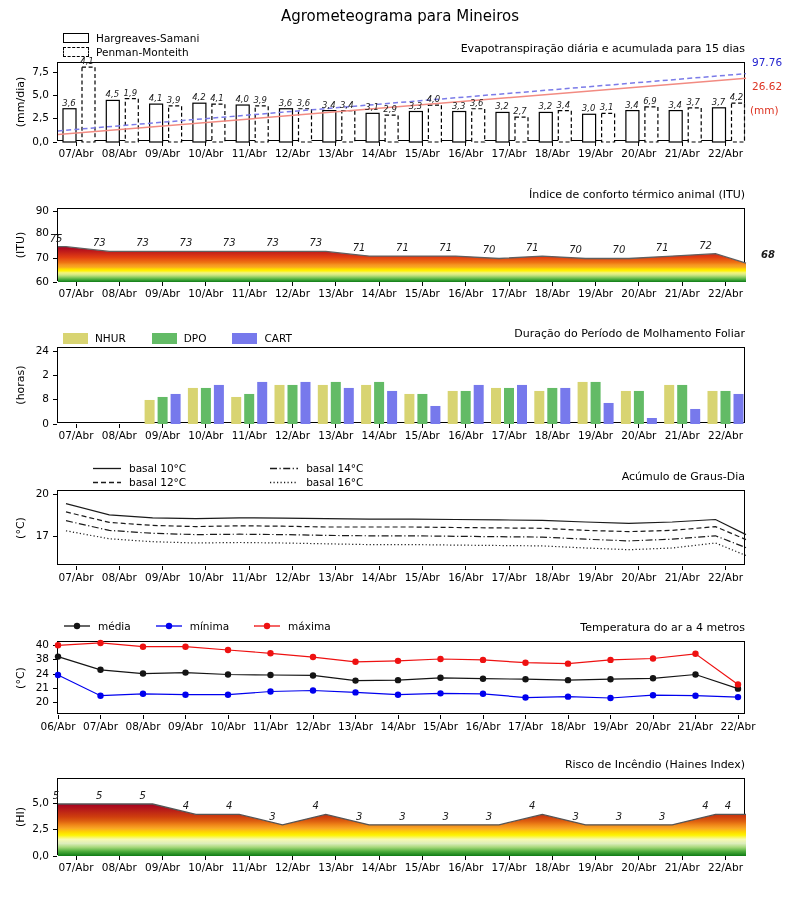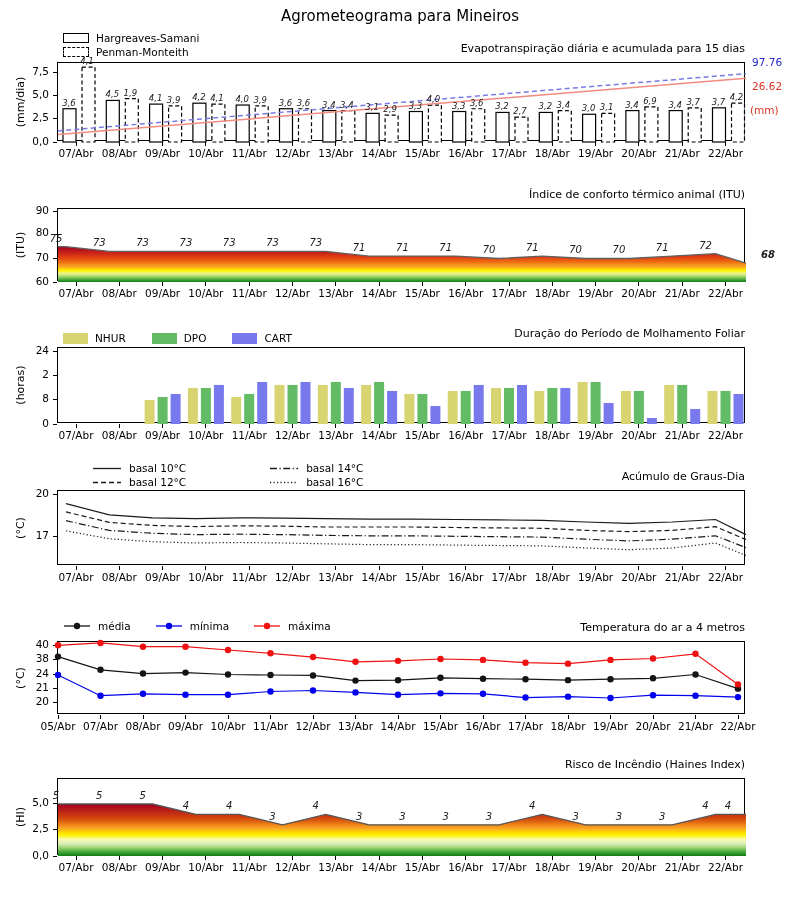--- a/index.html
+++ b/index.html
@@ -452,21 +452,21 @@
         <div class="ticklabel" style="left: -51px; top: 52.7839px; width: 42px; text-align: right;">20</div>
         <div class="tickmark" style="left: -5px; top: 45.6548px; width: 4px; height: 1px;"></div>
         <div class="ticklabel" style="left: -51px; top: 38.6548px; width: 42px; text-align: right;">21</div>
         <div class="tickmark" style="left: -5px; top: 31.5258px; width: 4px; height: 1px;"></div>
         <div class="ticklabel" style="left: -51px; top: 24.5258px; width: 42px; text-align: right;">24</div>
         <div class="tickmark" style="left: -5px; top: 17.3968px; width: 4px; height: 1px;"></div>
         <div class="ticklabel" style="left: -51px; top: 10.3968px; width: 42px; text-align: right;">38</div>
         <div class="tickmark" style="left: -5px; top: 3.26774px; width: 4px; height: 1px;"></div>
         <div class="ticklabel" style="left: -51px; top: -3.73226px; width: 42px; text-align: right;">40</div>
         <div class="tickmark" style="left: -0.5px; top: 73px; width: 1px; height: 4px;"></div>
-        <div class="ticklabel" style="left: -30px; top: 78px; width: 60px; text-align: center;">05/Abr</div>
+        <div class="ticklabel" style="left: -30px; top: 78px; width: 60px; text-align: center;">06/Abr</div>
         <div class="tickmark" style="left: 42px; top: 73px; width: 1px; height: 4px;"></div>
         <div class="ticklabel" style="left: 12.5px; top: 78px; width: 60px; text-align: center;">07/Abr</div>
         <div class="tickmark" style="left: 84.5px; top: 73px; width: 1px; height: 4px;"></div>
         <div class="ticklabel" style="left: 55px; top: 78px; width: 60px; text-align: center;">08/Abr</div>
         <div class="tickmark" style="left: 127px; top: 73px; width: 1px; height: 4px;"></div>
         <div class="ticklabel" style="left: 97.5px; top: 78px; width: 60px; text-align: center;">09/Abr</div>
         <div class="tickmark" style="left: 169.5px; top: 73px; width: 1px; height: 4px;"></div>
         <div class="ticklabel" style="left: 140px; top: 78px; width: 60px; text-align: center;">10/Abr</div>
         <div class="tickmark" style="left: 212px; top: 73px; width: 1px; height: 4px;"></div>
         <div class="ticklabel" style="left: 182.5px; top: 78px; width: 60px; text-align: center;">11/Abr</div>

